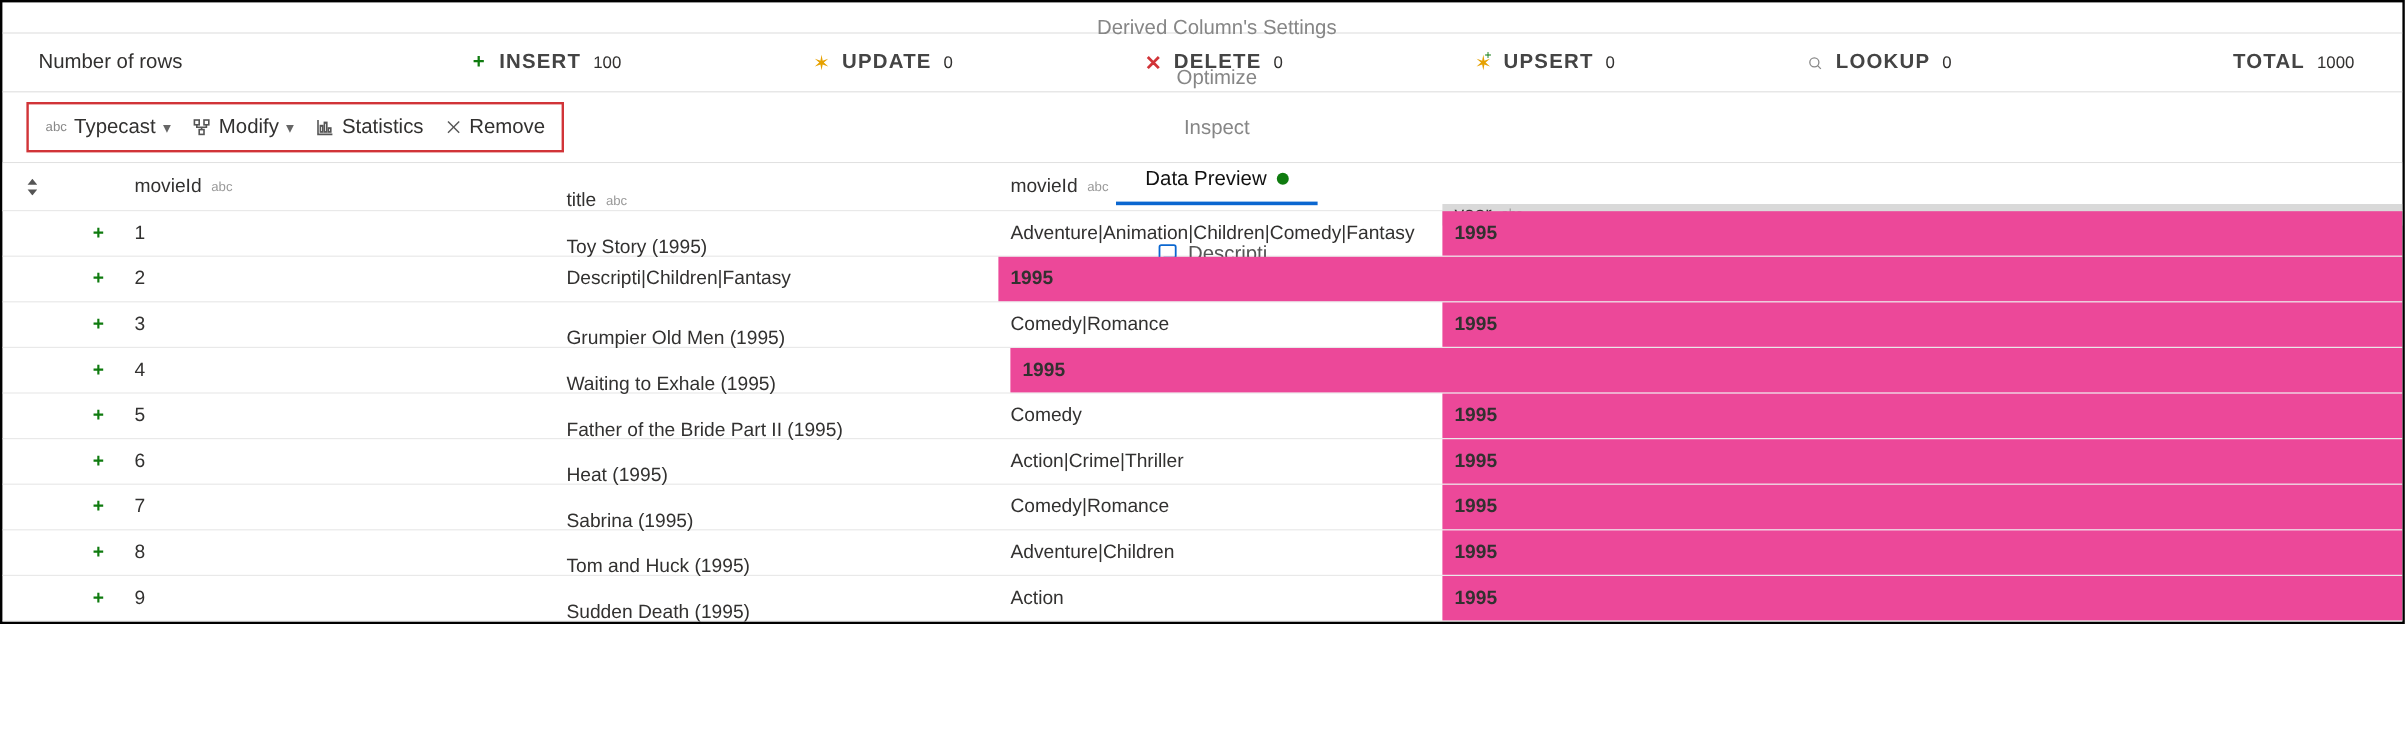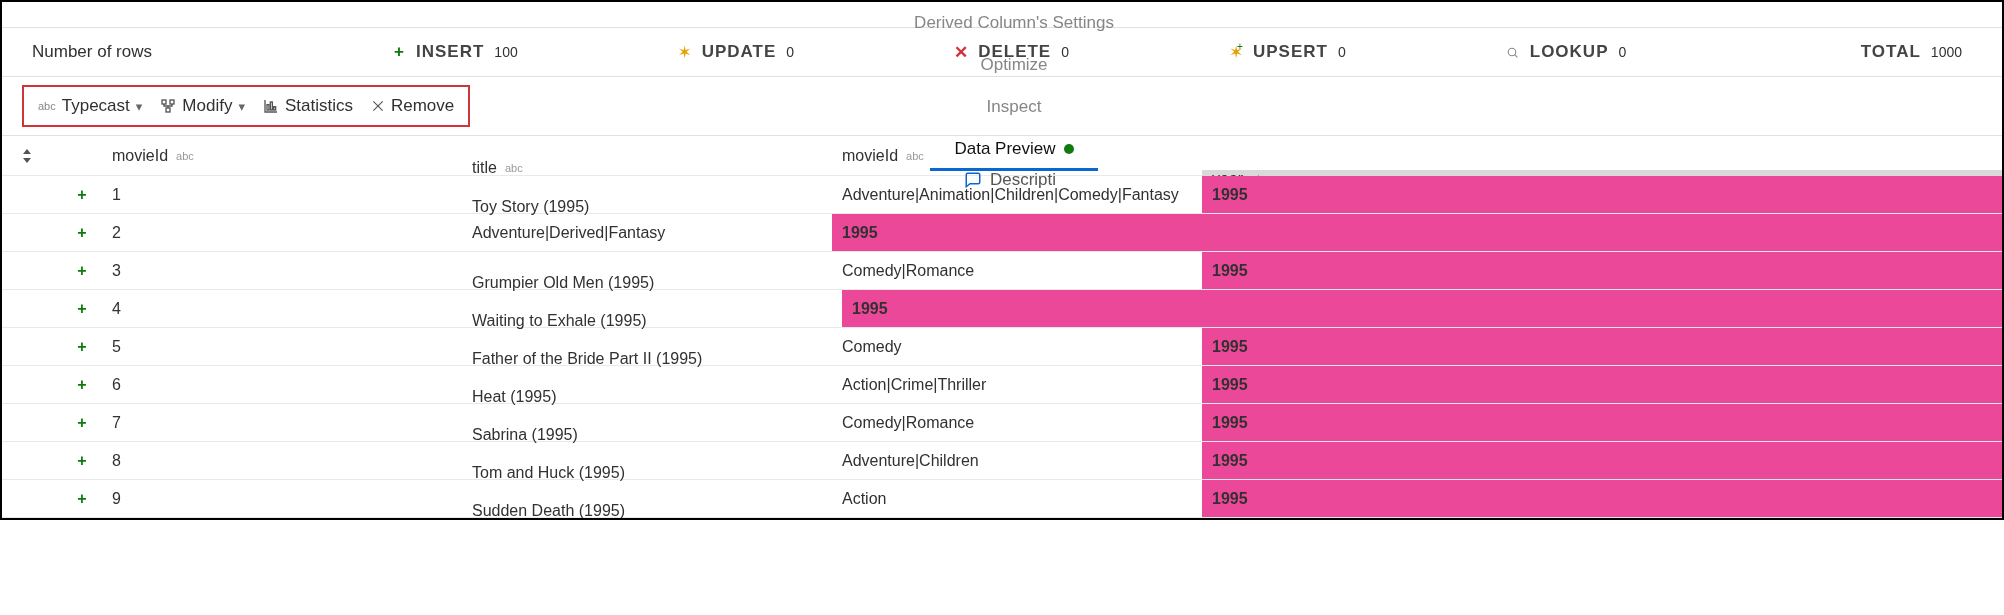--- a/index.html
+++ b/index.html
@@ -40,22 +40,22 @@
     left: 0; right: 0; bottom: -1px;
     height: 3px;
     background: #0b67d0;
   }
   .dot {
     width: 10px; height: 10px; border-radius: 50%;
     background: #0f7b0f; display: inline-block;
   }
   .tabs-spacer { flex: 1; }
   .descr {
-    display: flex; align-items: center; gap: 8px;
-    color: #555; padding-right: 8px;
+    display: flex; gap: 8px;
+    color: #555; padding-right: 8px; margin-top: 32px;
   }
 
   
   .stats {
     display: flex;
     align-items: center;
     height: 48px;
     padding-left: 30px;
     font-size: 17px;
     color: #323130;
@@ -261,21 +261,21 @@
         <div class="c-plus">+</div>
         <div class="c-id">1</div>
         <div class="c-title">Toy Story (1995)</div>
         <div class="c-genres">Adventure|Animation|Children|Comedy|Fantasy</div>
         <div class="c-year">1995</div>
       </div>
       <div class="row body">
         <div class="c-sort"></div>
         <div class="c-plus">+</div>
         <div class="c-id">2</div>
-        <div class="c-genres">Adventure|Derived|Fantasy</div>
+        <div class="c-genres">Descripti|Children|Fantasy</div>
         <div class="c-year">1995</div>
       </div>
       <div class="row body">
         <div class="c-sort"></div>
         <div class="c-plus">+</div>
         <div class="c-id">3</div>
         <div class="c-title">Grumpier Old Men (1995)</div>
         <div class="c-genres">Comedy|Romance</div>
         <div class="c-year">1995</div>
       </div>

